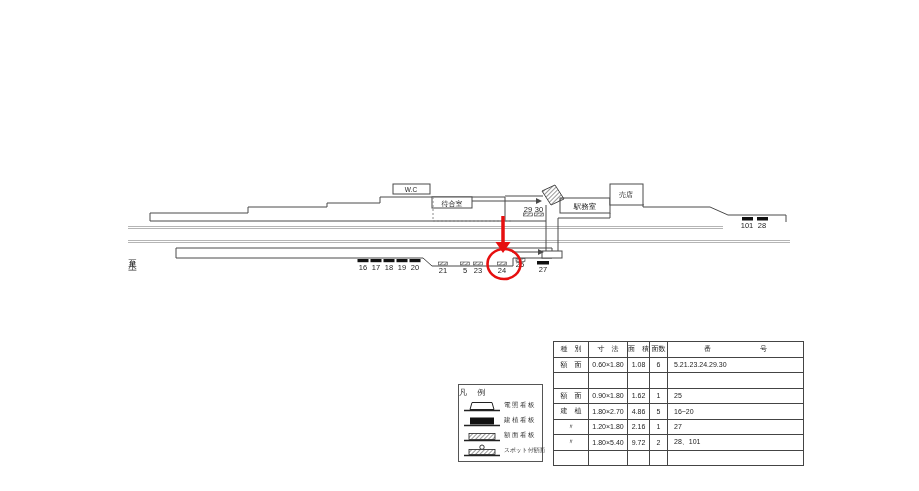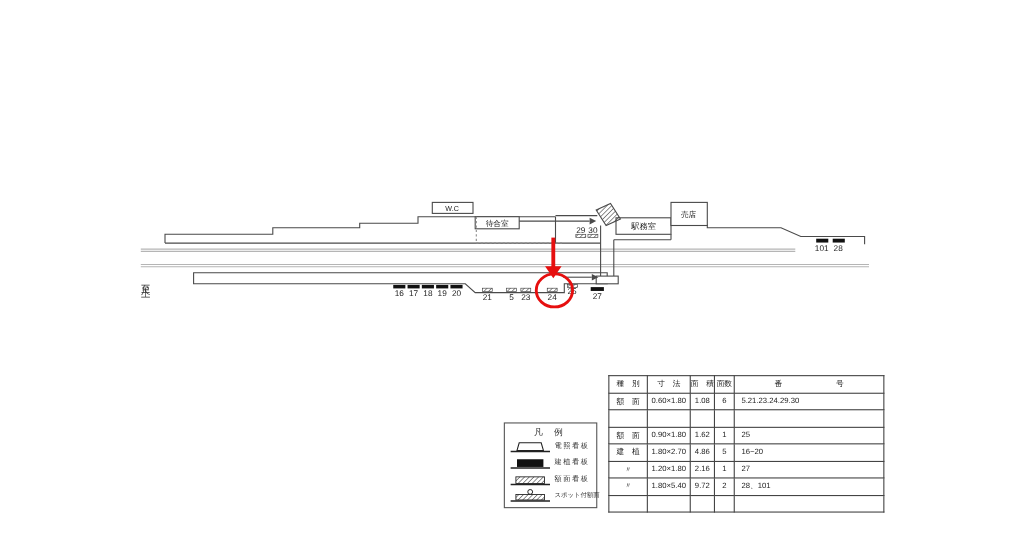--- a/index.html
+++ b/index.html
@@ -7,21 +7,21 @@
         font-family:"Liberation Sans",sans-serif;color:#222;}
   svg text{font-family:"Liberation Sans",sans-serif;fill:#222;}
 
   
   .direction{position:absolute;left:127px;top:252px;writing-mode:vertical-rl;
              font-size:8.5px;letter-spacing:2px;color:#333;}
 
   
   .legend{position:absolute;left:458px;top:384px;width:85px;height:78px;
           border:1px solid #555;box-sizing:border-box;background:#fff;}
-  .legend-title{text-align:center;font-size:8px;letter-spacing:4px;margin-top:2px;color:#333;}
+  .legend-title{text-align:left;font-size:8px;letter-spacing:4px;margin-top:2px;color:#333;}
   .legend-item{display:flex;align-items:center;height:15px;padding-left:5px;}
   .legend-item svg{flex:0 0 36px;height:13px;}
   .legend-label{font-size:6.5px;letter-spacing:1.5px;margin-left:4px;white-space:nowrap;color:#333;}
   .legend-label.small{font-size:5.8px;letter-spacing:0;}
 
   
   .spec{position:absolute;left:553px;top:341px;width:250px;height:124px;
         border-collapse:collapse;table-layout:fixed;background:#fff;}
   .spec td,.spec th{border:1px solid #444;font-size:7px;font-weight:normal;
         height:14.5px;padding:0;text-align:center;color:#222;white-space:nowrap;overflow:hidden;}

